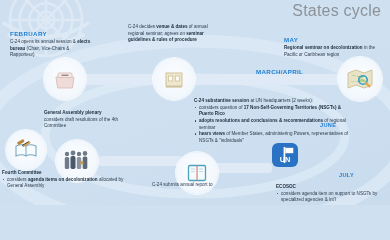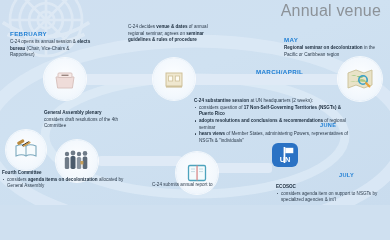--- a/index.html
+++ b/index.html
@@ -91,21 +91,21 @@
     </svg>
   </div>
 
   <div class="ring">
     <svg viewBox="0 0 470 230" preserveAspectRatio="none">
       <ellipse cx="235" cy="112" rx="210" ry="95" fill="none" stroke="#dce9f6" stroke-width="13" opacity=".85"></ellipse>
       <ellipse cx="235" cy="112" rx="150" ry="58" fill="none" stroke="#e3eef9" stroke-width="9" opacity=".6"></ellipse>
     </svg>
   </div>
 
-  <div class="title">Annual venue</div>
+  <div class="title">States cycle</div>
 
   <div class="bar b1"></div>
   <div class="bar b2"></div>
   <div class="bar b3"></div>
   <div class="bar b4"></div>
 
   <div class="node n-feb">
     <svg width="26" height="26" viewBox="0 0 26 26">
       <path d="M4 11 h18 l-1.6 11 h-14.8 z" fill="#efdcd9" stroke="#d9c3bf" stroke-width="1"></path>
       <rect x="6" y="7" width="14" height="4.5" rx="1" fill="#f6e9e6" stroke="#d9c3bf" stroke-width="1"></rect>

